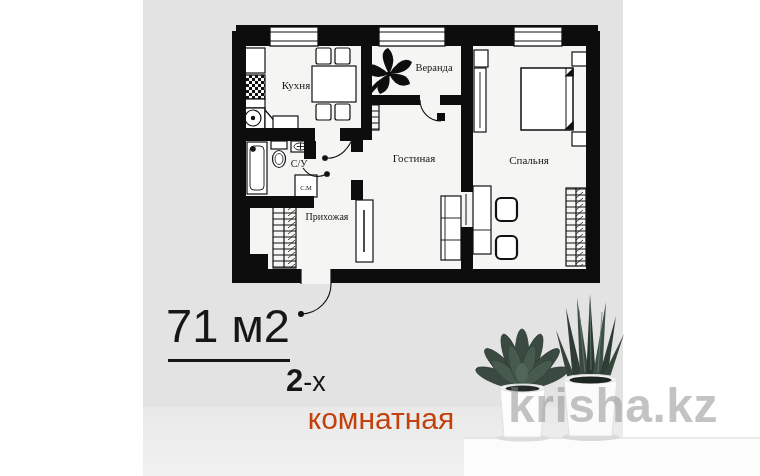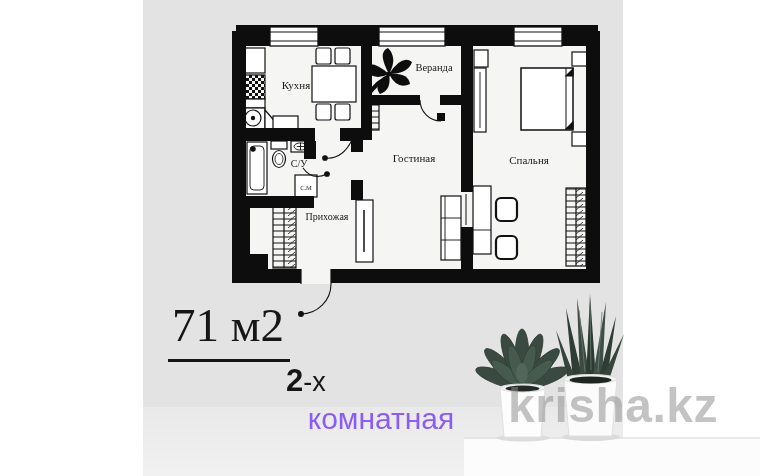--- a/index.html
+++ b/index.html
@@ -4,25 +4,25 @@
 <style>
   html,body{margin:0;padding:0;background:#ffffff;}
   .stage{position:relative;width:760px;height:476px;background:#ffffff;overflow:hidden;
          font-family:"Liberation Sans",sans-serif;}
   .panel-gray{position:absolute;left:143px;top:0;width:480px;height:476px;background:#e3e3e3;}
   .panel-gray-lower{position:absolute;left:143px;top:407px;width:480px;height:69px;
          background:linear-gradient(#e9e9e9,#f1f1f1);}
   .scene{position:absolute;left:0;top:0;z-index:1;}
   .txt{position:absolute;z-index:2;color:#161616;}
   .area{left:158px;top:300px;width:140px;text-align:center;
-        font-family:Liberation Serif, serif;font-size:47px;line-height:1.1;}
+        font-family:Liberation Sans, sans-serif;font-size:47px;line-height:1.1;}
   .area-underline{left:168px;top:359px;width:122px;height:3px;background:#161616;}
   .type-line{left:286px;top:363px;width:190px;text-align:left;font-size:27px;}
   .type-line .num{font-weight:700;font-size:31px;}
-  .type-word{left:266px;top:402px;width:230px;text-align:center;font-size:30px;color:#8b5cf6;}
+  .type-word{left:266px;top:402px;width:230px;text-align:center;font-size:30px;color:#c2410c;}
   .watermark{left:508px;top:378px;width:270px;font-size:48px;font-weight:700;
         color:#8e8e8e;opacity:.52;letter-spacing:.5px;z-index:3;}
   .room-label{font-family:"Liberation Serif",serif;fill:#1a1a1a;}
 </style>
 </head>
 <body>
 
 <div class="stage">
   <div class="panel-gray"></div>
   <div class="panel-gray-lower"></div>

